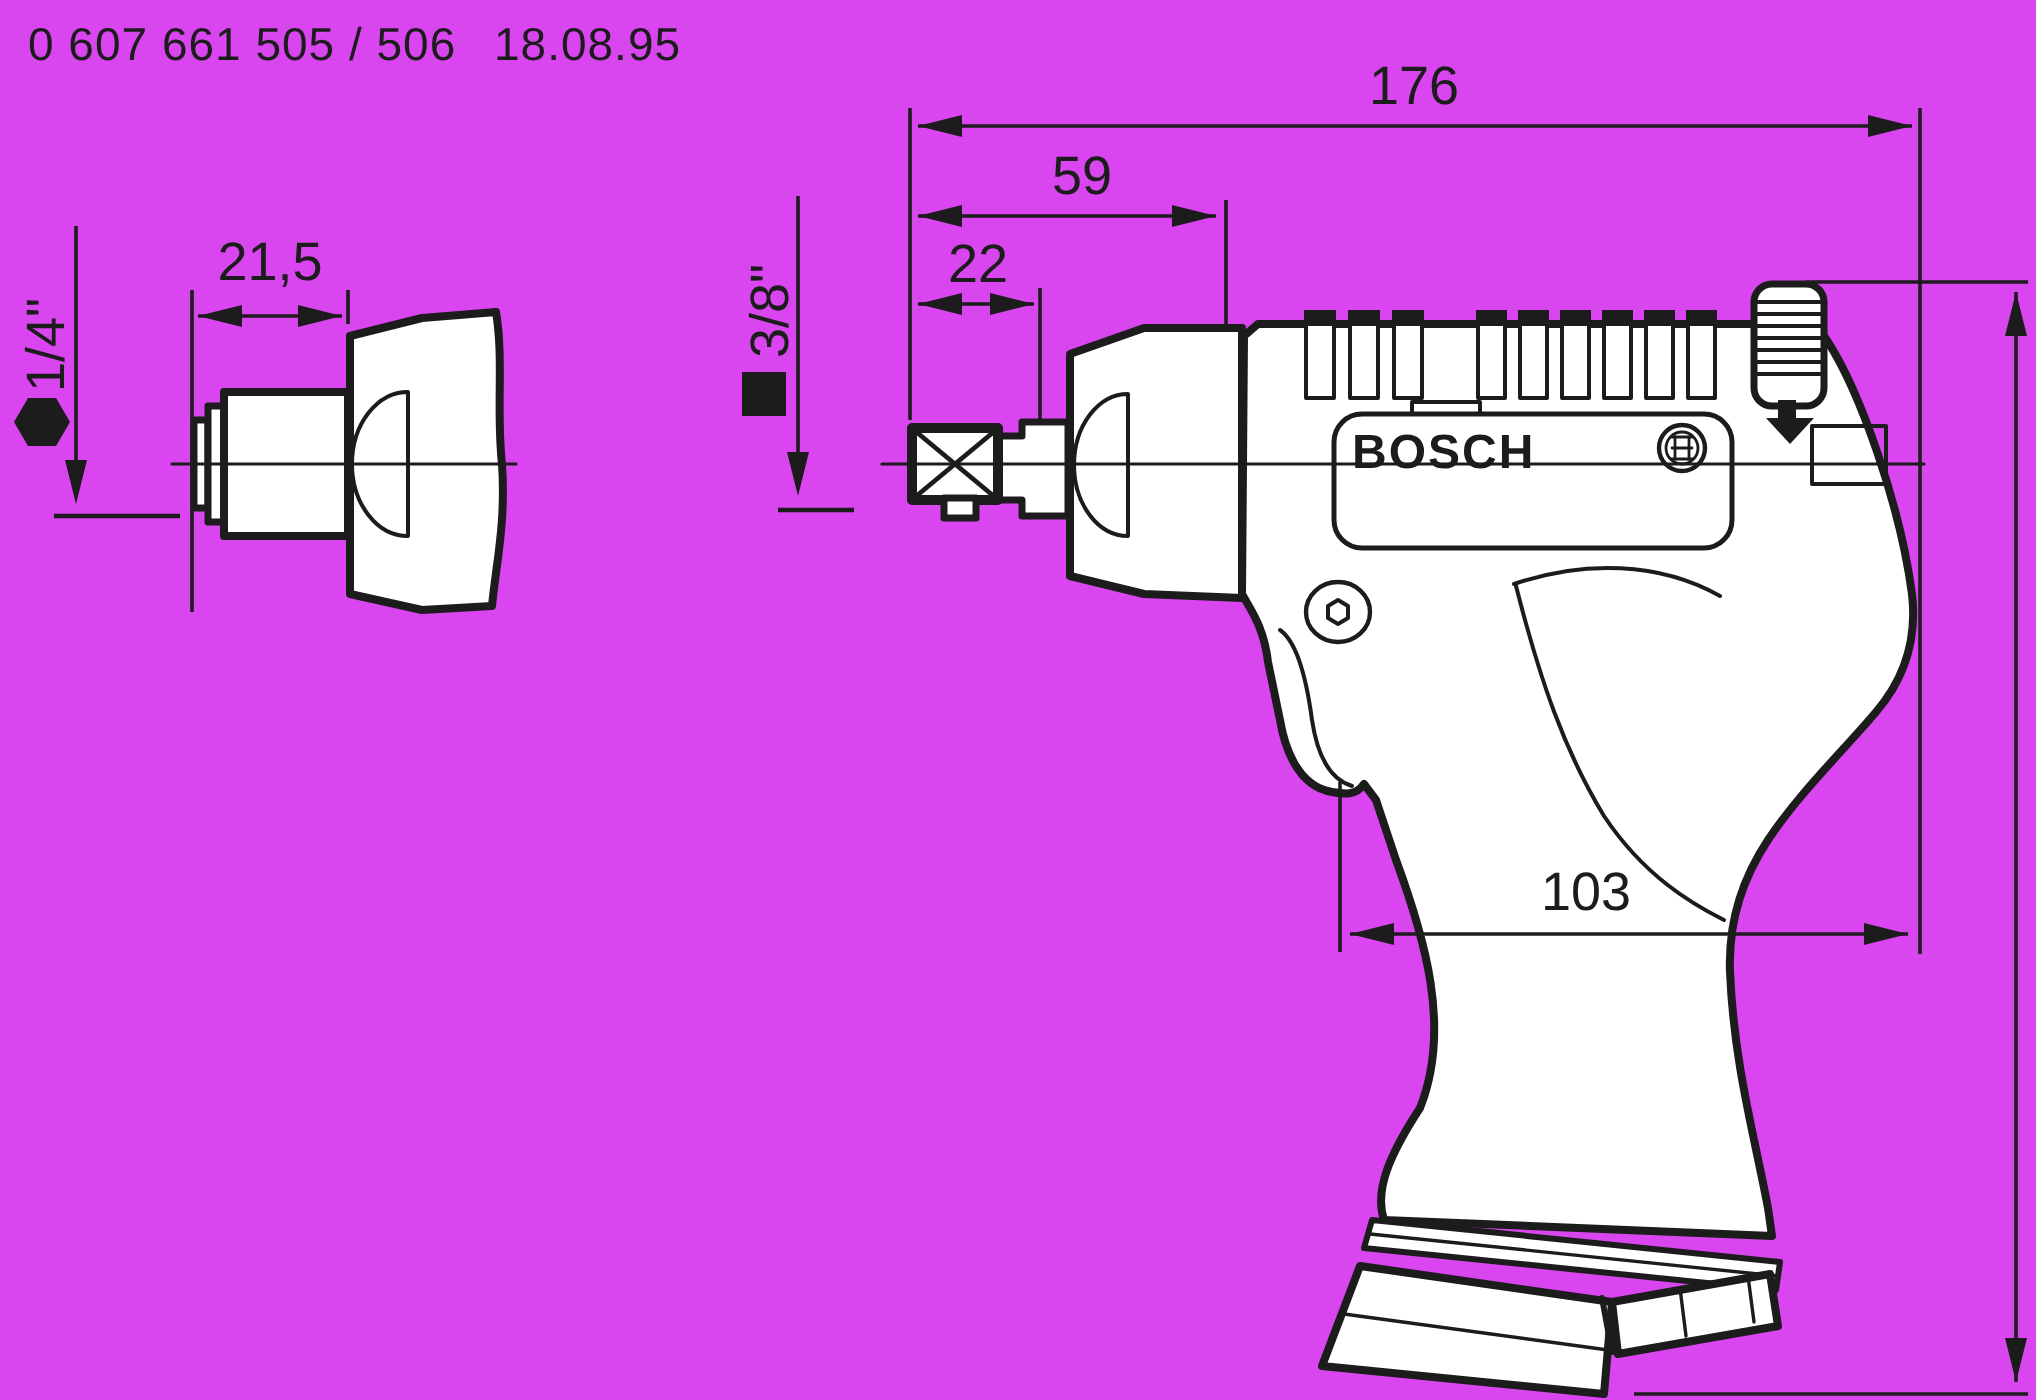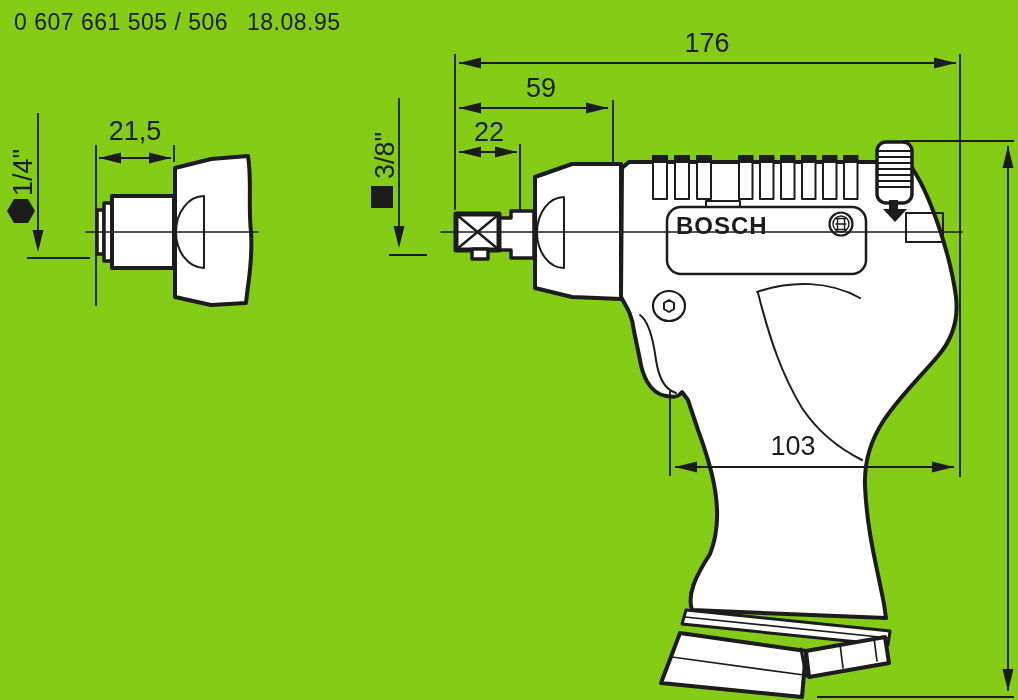--- a/index.html
+++ b/index.html
@@ -1,16 +1,16 @@
 <!DOCTYPE html>
 <html><head>
 <meta charset="utf-8">
 <style>
   html,body{margin:0;padding:0;background:#fff;}
-  #page{position:relative;width:1018px;height:700px;background:#84cc16;overflow:hidden;
+  #page{position:relative;width:1018px;height:700px;background:#d946ef;overflow:hidden;
         font-family:"Liberation Sans",sans-serif;text-decoration:underline;}
   svg text{font-family:"Liberation Sans",sans-serif;fill:#1c1c1c;}
   .title-txt{font-size:23px;letter-spacing:.5px;}
   .dim-txt{font-size:27px;}
   .brand-txt{font-size:24px;font-weight:bold;letter-spacing:1px;}
 </style>
 </head>
 <body>
 
 <div id="page">

